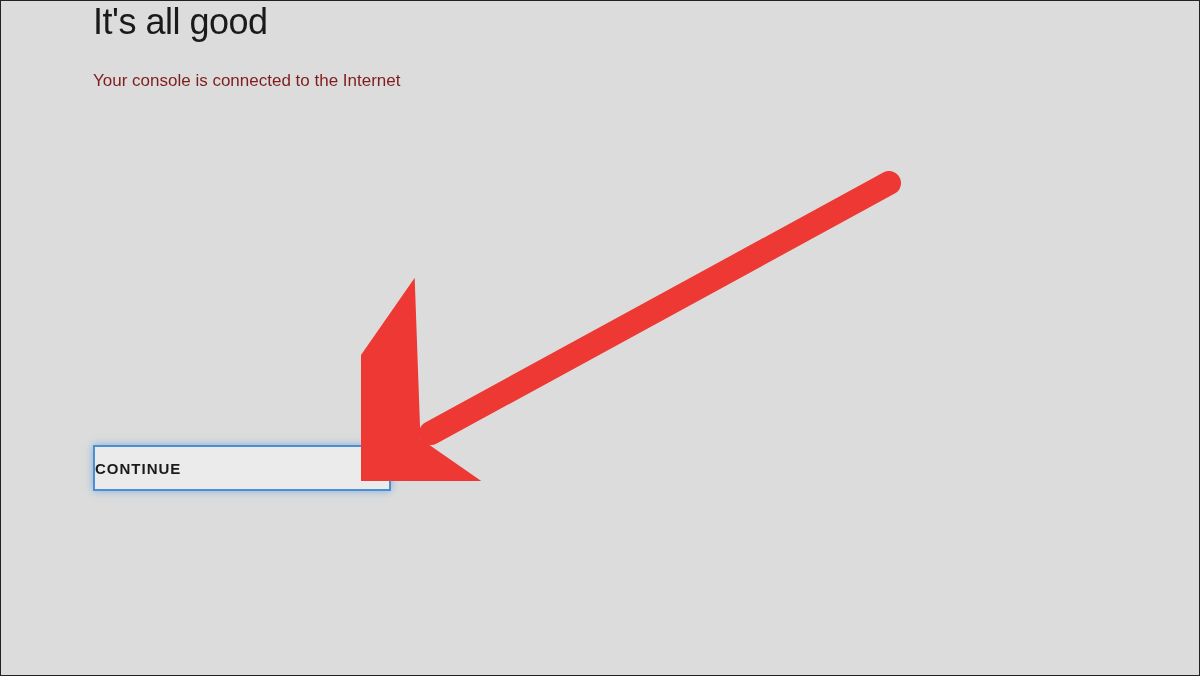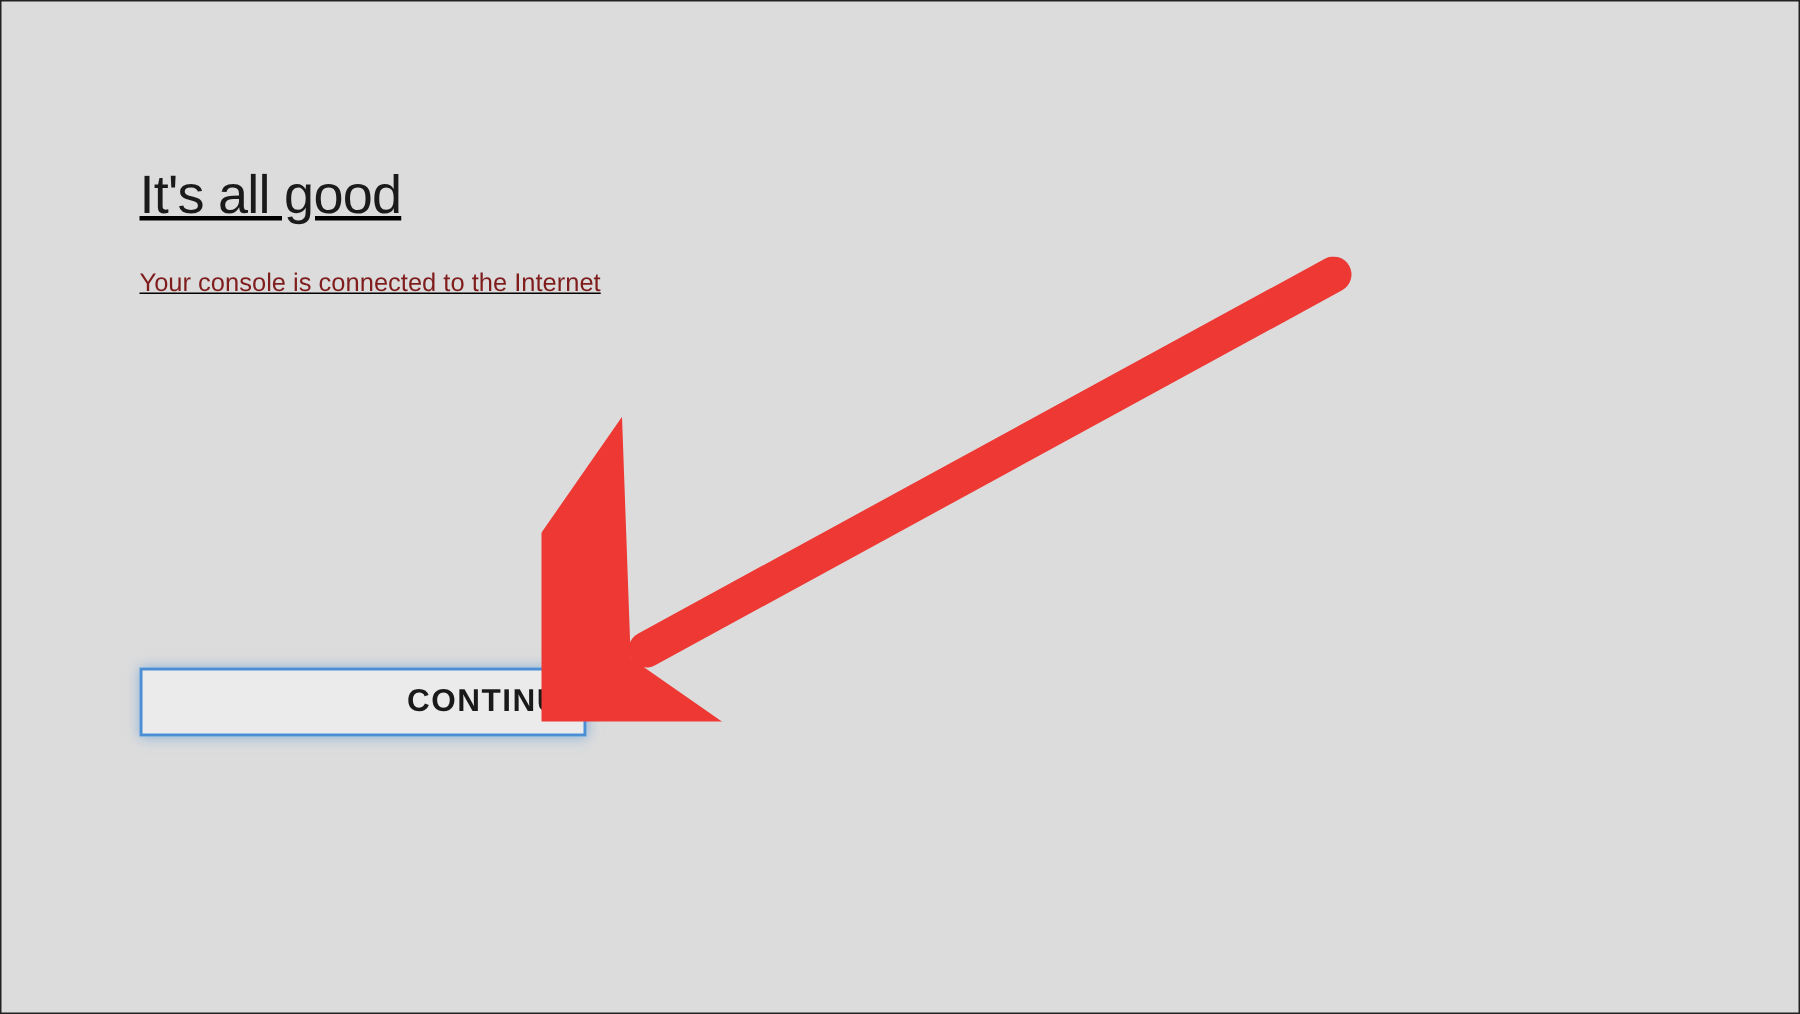--- a/index.html
+++ b/index.html
@@ -10,23 +10,21 @@
     body {
       width: 1200px;
       height: 676px;
       background: #dcdcdc;
       font-family: -apple-system, BlinkMacSystemFont, 'Segoe UI', Arial, sans-serif;
       position: relative;
       overflow: hidden;
       border: 1px solid #222;
     }
     .content {
-      padding-top: 108px;
       padding-left: 92px;
-      text-decoration: underline;
     }
     .heading {
       font-size: 36px;
       font-weight: 400;
       color: #1a1a1a;
       letter-spacing: -0.5px;
       margin-bottom: 28px;
     }
     .subtitle {
       font-size: 17px;
@@ -35,28 +33,28 @@
     }
     .continue-button {
       position: absolute;
       left: 92px;
       top: 444px;
       width: 298px;
       height: 46px;
       background: #ebebeb;
       border: 2px solid #4a8fd6;
       box-shadow: 0 0 8px rgba(74, 143, 214, 0.6);
-      font-size: 21px;
+      font-size: 15px;
       font-weight: 700;
       letter-spacing: 1px;
       color: #1a1a1a;
       cursor: pointer;
       display: flex;
       align-items: center;
-      justify-content: flex-end;
+      justify-content: flex-start;
       font-family: inherit;
     }
     .annotation-arrow {
       position: absolute;
       left: 360px;
       top: 170px;
       pointer-events: none;
     }
   </style>
 </head>

